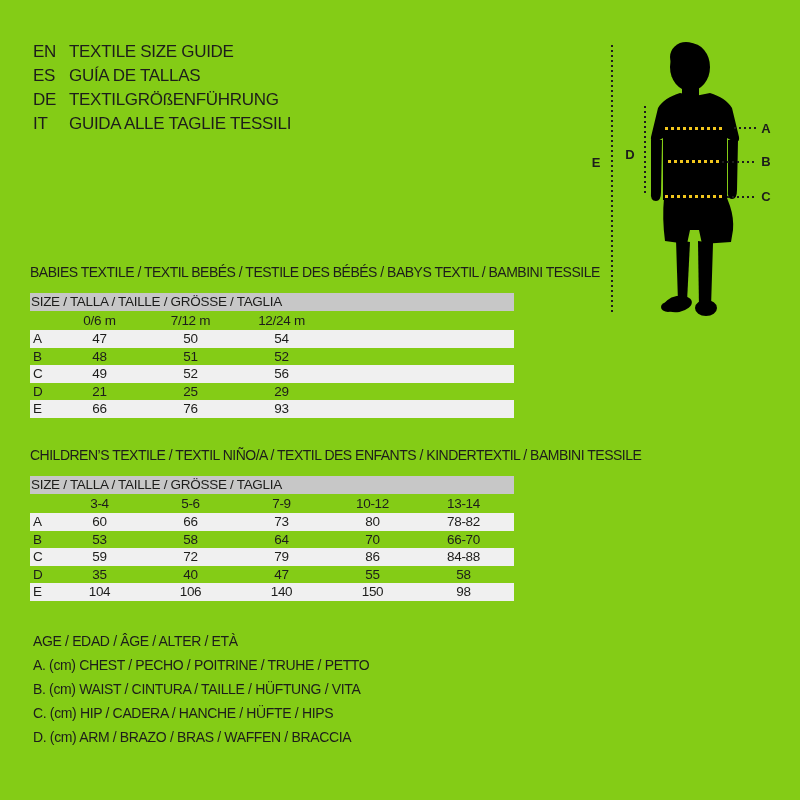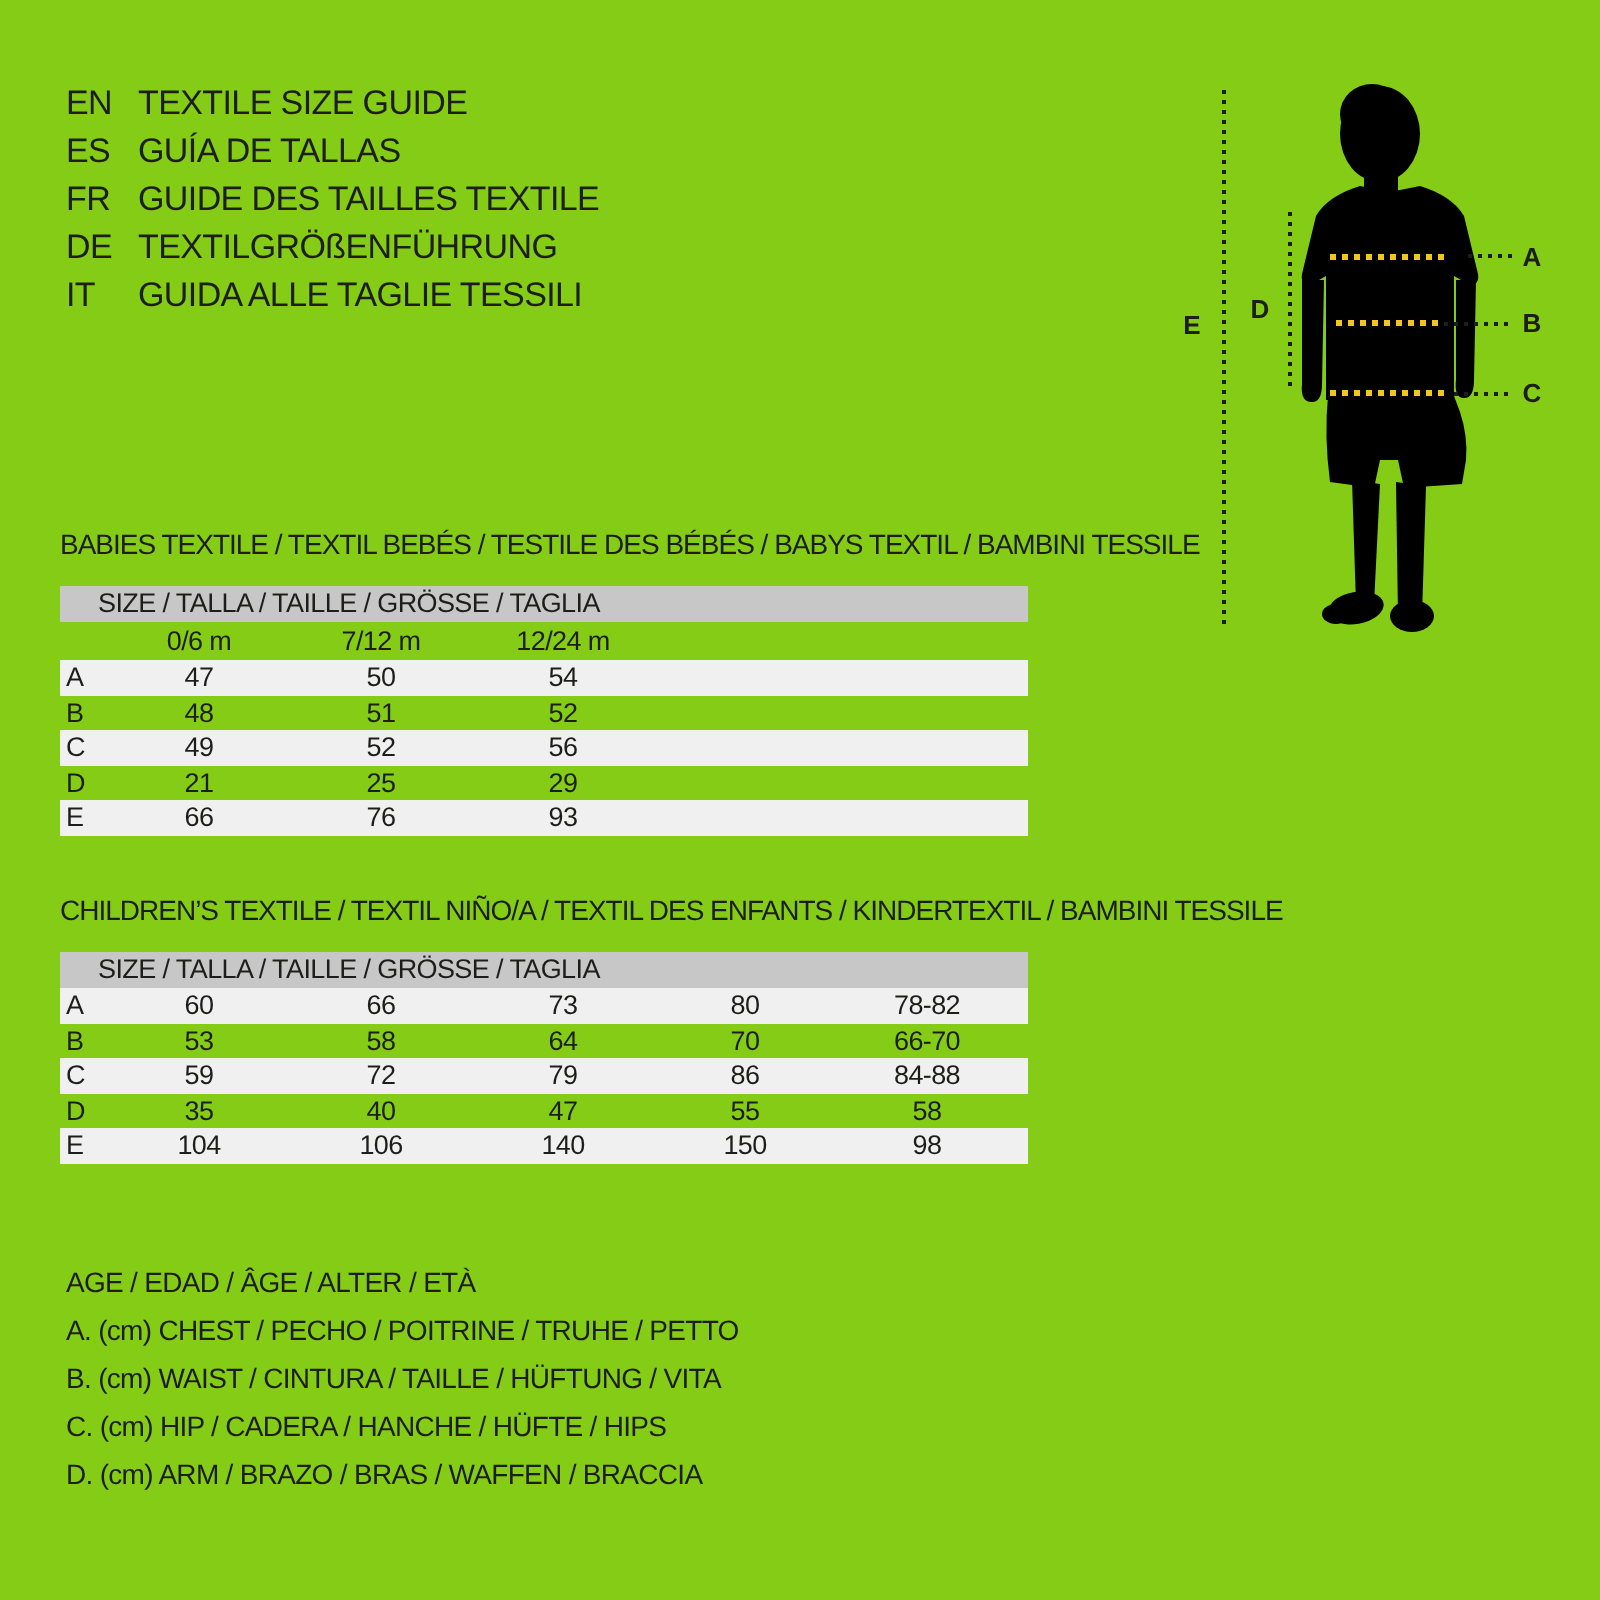--- a/index.html
+++ b/index.html
@@ -19,21 +19,21 @@
     background-image:repeating-linear-gradient(90deg,#1d1d1b 0 2px,transparent 2px 5px); }
   .dot-h.yellow { height:3px;
     background-image:repeating-linear-gradient(90deg,#f2c71d 0 3px,transparent 3px 6px); }
   .dot-v { position:absolute; width:2px;
     background-image:repeating-linear-gradient(180deg,#1d1d1b 0 2px,transparent 2px 5px); }
   .dim-label { position:absolute; font-weight:bold; font-size:13px; width:16px; text-align:center; letter-spacing:0; }
   
   .section-title { position:absolute; left:30px; font-size:14px; letter-spacing:-0.5px; white-space:nowrap; }
   
   .size-table { position:absolute; left:30px; width:484px; font-size:13.5px; letter-spacing:-0.3px; }
-  .table-bar  { height:18px; line-height:18px; background:#c7c7c7; padding-left:19px; }
+  .table-bar  { height:18px; line-height:18px; background:#c7c7c7; padding-left:1px; }
   .cols-row   { display:flex; height:19px; line-height:19px; }
   .t-row      { display:flex; height:17.5px; line-height:17.5px; }
   .t-row.alt  { background:#f0f0f0; }
   .row-label  { width:24px; padding-left:3px; box-sizing:border-box; }
   .cell       { width:91px; text-align:center; }
   
   .legend { position:absolute; left:33px; top:629px; font-size:14px; letter-spacing:-0.35px; }
   .legend-line { height:24px; line-height:24px; white-space:nowrap; }
 </style>
 </head>
@@ -42,24 +42,20 @@
 <div id="canvas">
 
   <div class="lang-block">
     <div class="lang-row">
       <span class="lang-code">EN</span>
       <span class="lang-title">TEXTILE SIZE GUIDE</span>
     </div>
     <div class="lang-row">
       <span class="lang-code">ES</span>
       <span class="lang-title">GUÍA DE TALLAS</span>
-    </div>
-    <div class="lang-row">
-      <span class="lang-code">FR</span>
-      <span class="lang-title">GUIDE DES TAILLES TEXTILE</span>
     </div>
     <div class="lang-row">
       <span class="lang-code">DE</span>
       <span class="lang-title">TEXTILGRÖßENFÜHRUNG</span>
     </div>
     <div class="lang-row">
       <span class="lang-code">IT</span>
       <span class="lang-title">GUIDA ALLE TAGLIE TESSILI</span>
     </div>
   </div>
@@ -138,20 +134,28 @@
       <span class="cell">66</span>
       <span class="cell">76</span>
       <span class="cell">93</span>
     </div>
   </div>
 
   <div class="section-title" style="top:447px;">CHILDREN’S TEXTILE / TEXTIL NIÑO/A / TEXTIL DES ENFANTS / KINDERTEXTIL / BAMBINI TESSILE</div>
 
   <div class="size-table children" style="top:476px;">
     <div class="table-bar">SIZE / TALLA / TAILLE / GRÖSSE / TAGLIA</div>
+    <div class="cols-row">
+      <span class="row-label"></span>
+      <span class="cell">3-4</span>
+      <span class="cell">5-6</span>
+      <span class="cell">7-9</span>
+      <span class="cell">10-12</span>
+      <span class="cell">13-14</span>
+    </div>
     <div class="t-row alt">
       <span class="row-label">A</span>
       <span class="cell">60</span>
       <span class="cell">66</span>
       <span class="cell">73</span>
       <span class="cell">80</span>
       <span class="cell">78-82</span>
     </div>
     <div class="t-row">
       <span class="row-label">B</span>

